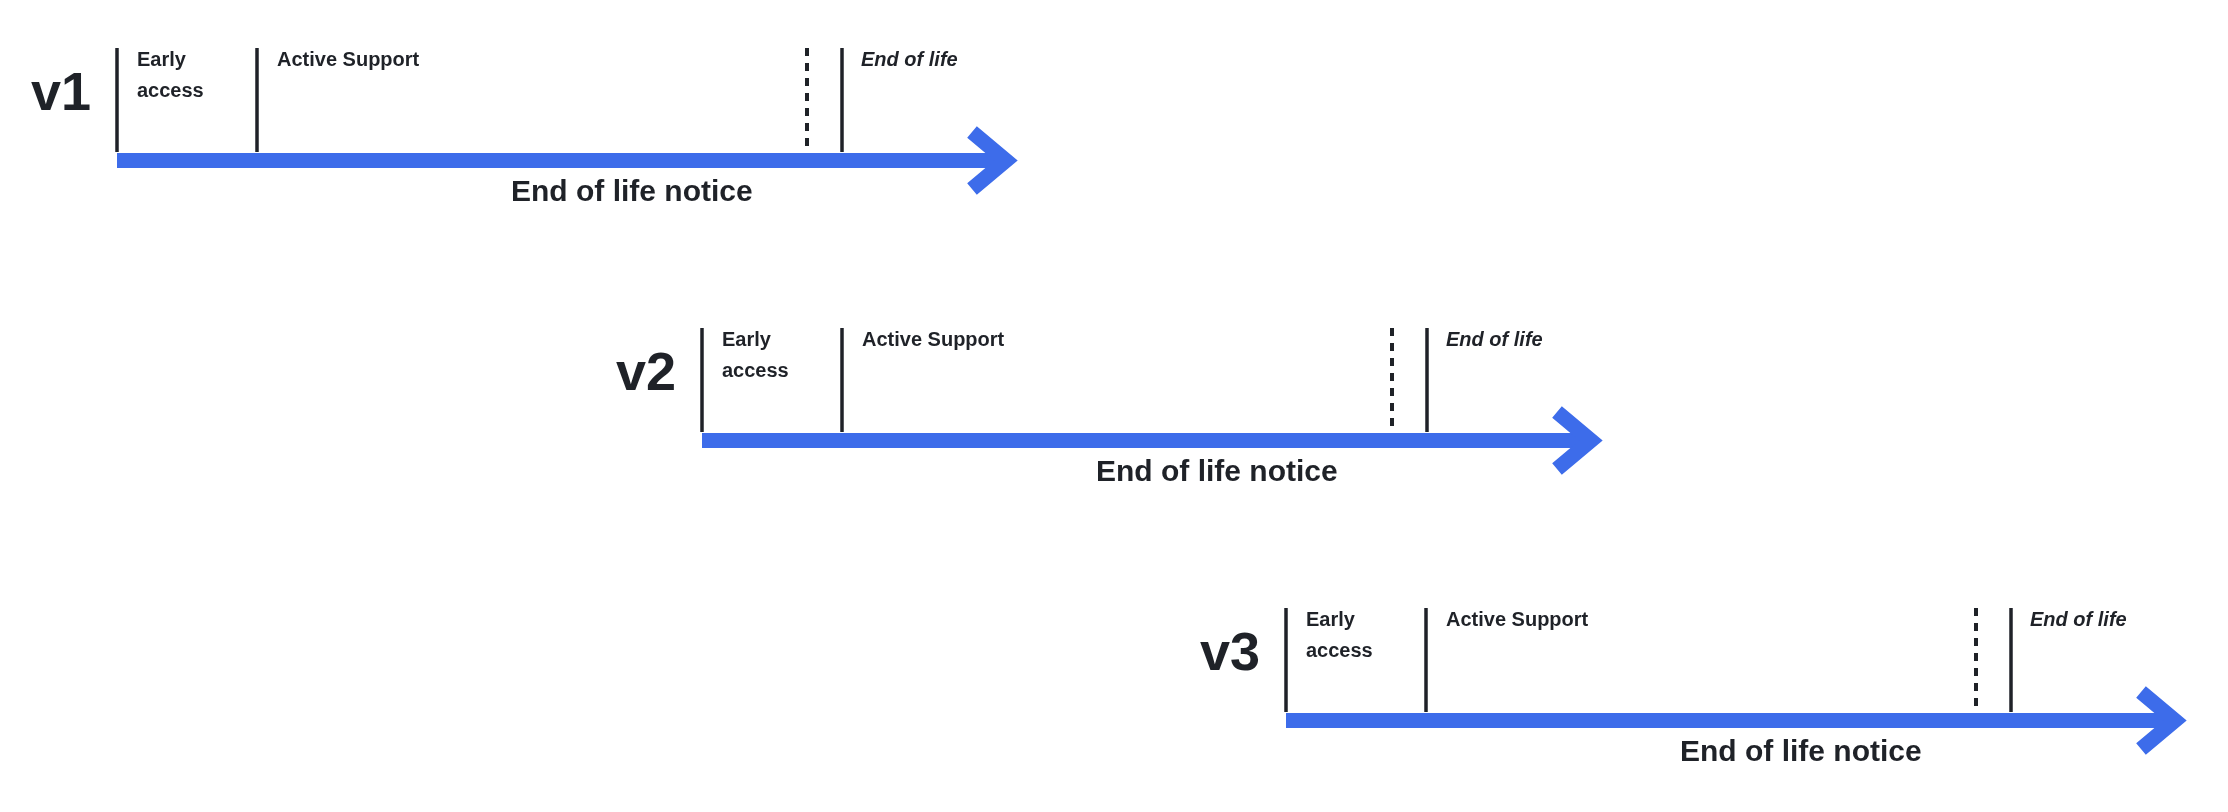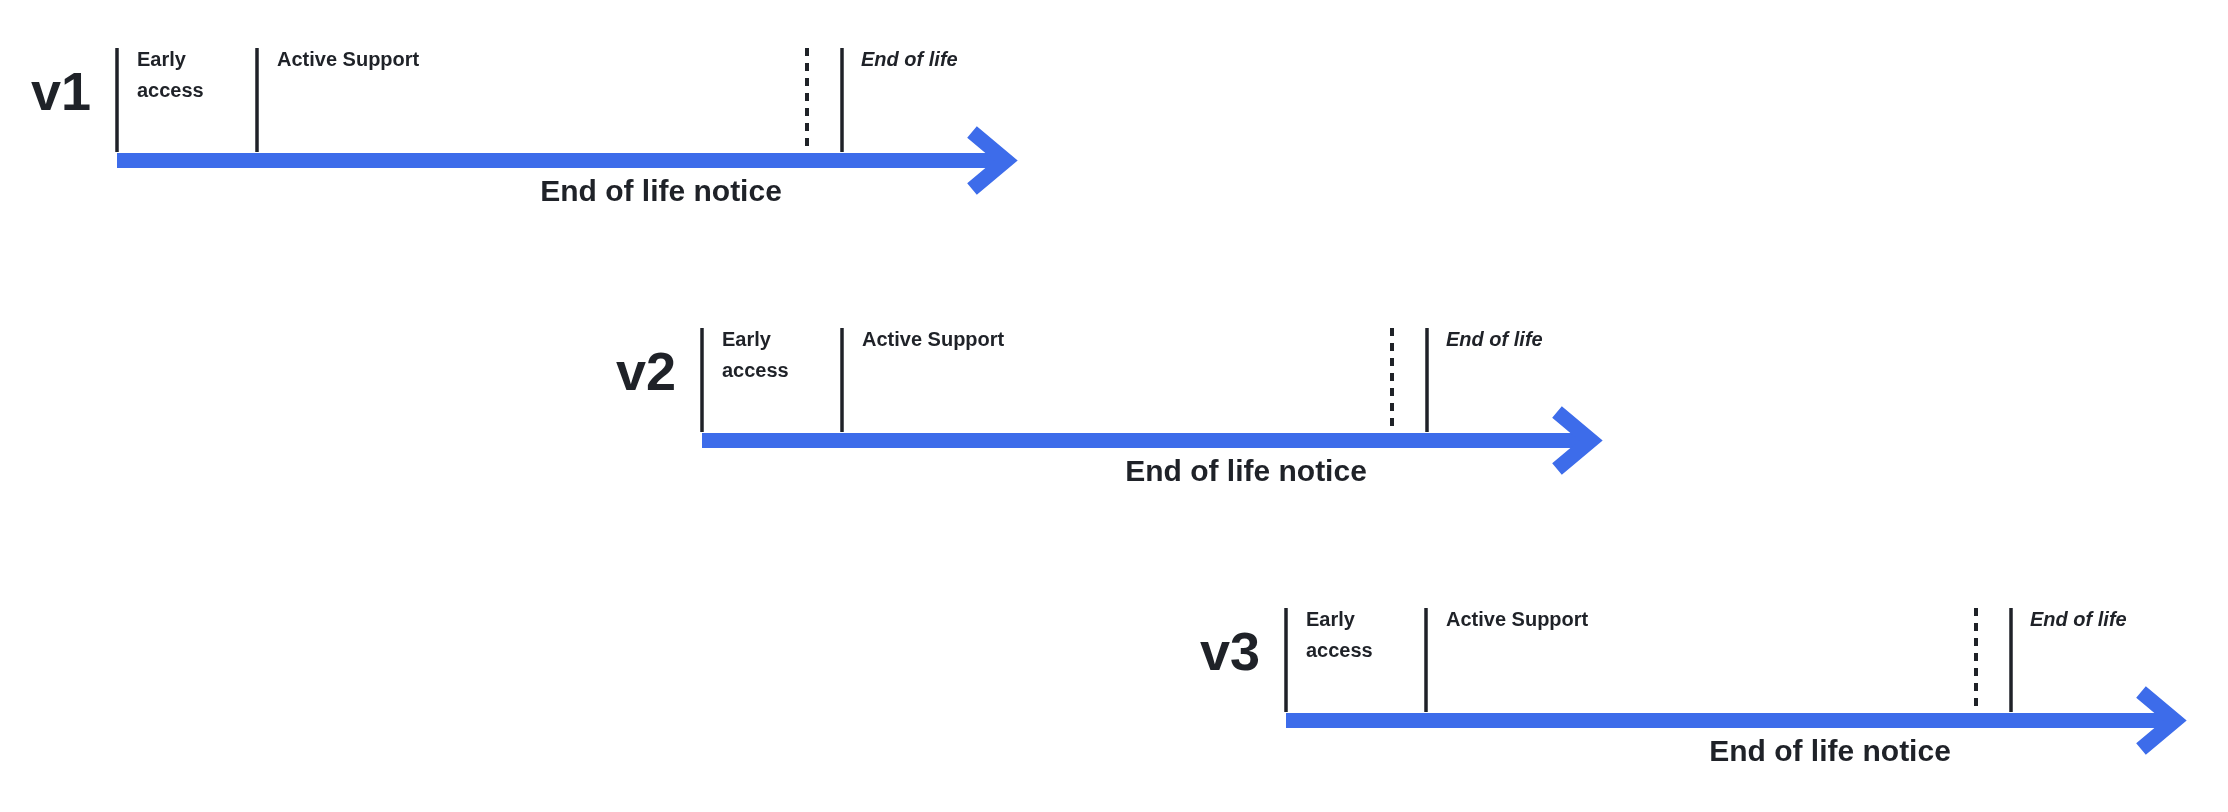--- a/index.html
+++ b/index.html
@@ -8,21 +8,21 @@
   .row{position:absolute;width:0;height:0;}
   #row-v1{left:117px;top:48px;}
   #row-v2{left:702px;top:328px;}
   #row-v3{left:1286px;top:608px;}
   .row svg{position:absolute;left:-10px;top:0;overflow:visible;}
   .vlabel{position:absolute;left:-56px;top:16px;transform:translateX(-50%);font-weight:700;font-size:54px;line-height:1;color:var(--ink);white-space:nowrap;}
   .lbl{position:absolute;font-weight:700;font-size:20px;line-height:31px;color:var(--ink);}
   .lbl.early{left:20px;top:-4px;white-space:pre-line;}
   .lbl.active{left:160px;top:-4px;white-space:nowrap;}
   .lbl.eol{left:744px;top:-4px;white-space:nowrap;font-style:italic;}
-  .notice{position:absolute;left:394px;top:127px;width:300px;text-align:center;font-weight:700;font-size:30px;line-height:31px;color:var(--ink);white-space:nowrap;}
+  .notice{position:absolute;left:394px;top:127px;width:300px;text-align:left;font-weight:700;font-size:30px;line-height:31px;color:var(--ink);white-space:nowrap;}
   .tick{stroke:var(--ink);stroke-width:3.5;}
   .dash{stroke:var(--ink);stroke-width:4;stroke-dasharray:8 7;}
   .shaft{fill:var(--blue);}
   .head{stroke:var(--blue);stroke-width:15;fill:none;stroke-linejoin:miter;stroke-linecap:butt;}
 </style>
 </head>
 <body>
 
 <div class="stage">
 

